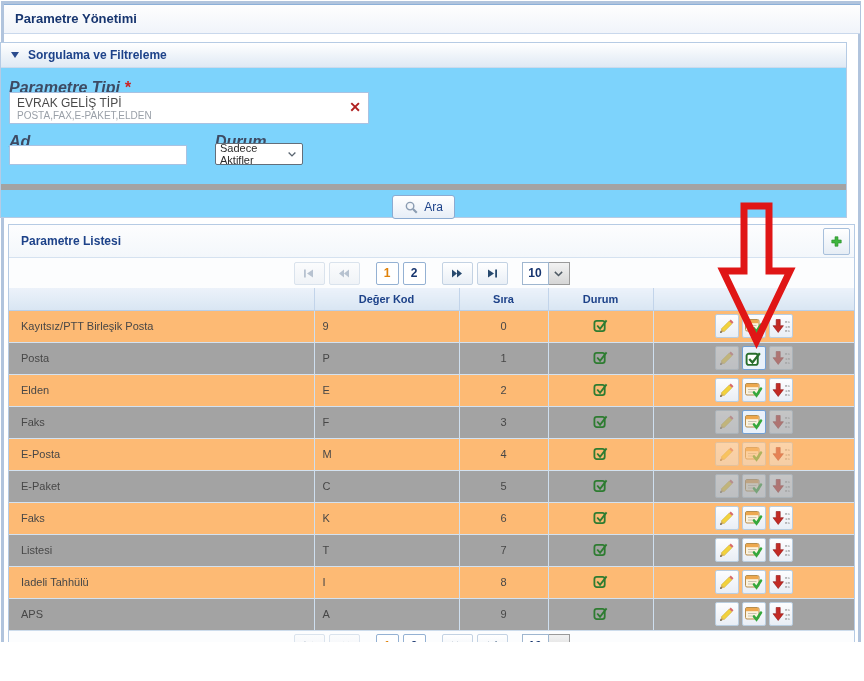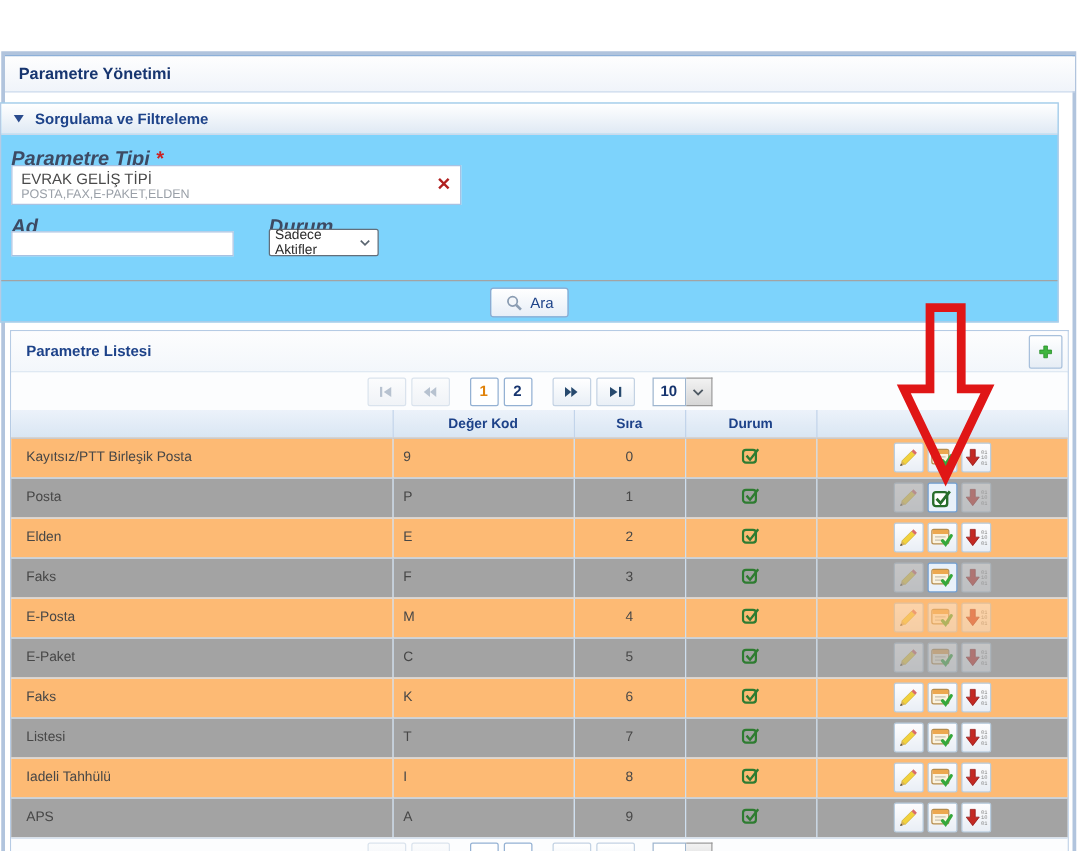--- a/index.html
+++ b/index.html
@@ -1,18 +1,18 @@
 <!DOCTYPE html>
 <html><head>
 <meta charset="utf-8">
 <style>
   html,body{margin:0;padding:0;background:#fff;}
   *{box-sizing:border-box;}
   body{font-family:"Liberation Sans",sans-serif;}
-  .canvas{position:relative;width:864px;height:642px;background:#fff;overflow:hidden;margin-top:40px;}
+  .canvas{position:relative;width:864px;height:642px;background:#fff;overflow:hidden;}
   .frame{position:absolute;left:1px;top:1px;width:860px;height:678px;border:3px solid #b1c4dd;pointer-events:none;}
 
   
   .titlebar{position:absolute;left:4px;top:4px;width:856px;height:30px;
     border-top:1px solid #8db0d8;border-bottom:1px solid #c9d8ec;
     background:linear-gradient(#fefefe,#f0f4fa);
     line-height:28px;padding-left:11px;font-size:13px;font-weight:bold;color:#17356f;}
 
   
   .filter-panel{position:absolute;left:0;top:42px;width:847px;height:176px;border:1px solid #b6cbe4;background:#7dd3fc;}
@@ -25,21 +25,21 @@
   .pt-input{position:absolute;left:8px;top:49px;width:360px;height:32px;border:1px solid #a9c2e2;background:#fff;padding:3px 12px 2px 7px;}
   .pt-val{font-size:12px;color:#4a4a4a;line-height:14px;}
   .pt-sub{font-size:10px;color:#9aa0a8;line-height:12px;}
   .clear-x{position:absolute;right:7px;top:7px;color:#b02020;font-size:14px;font-weight:bold;cursor:pointer;line-height:14px;}
   .ad-lbl{left:8px;top:90px;}
   .ad-input{position:absolute;left:8px;top:102px;width:178px;height:20px;border:1px solid #a9c2e2;font-size:11px;padding:0 4px;outline:none;}
   .durum-lbl{left:214px;top:90px;}
   .durum-select{position:absolute;left:214px;top:100px;width:88px;height:22px;border:1px solid #636e7a;border-radius:2px;
     background:#fff;font-size:11px;color:#2b2b2b;display:flex;align-items:center;padding:0 4px;cursor:pointer;}
   .durum-select .chev{margin-left:auto;color:#5a6570;display:flex;}
-  .fp-foot{position:absolute;left:0;right:0;top:141px;height:34px;border-top:1px solid #a3a3a3;display:flex;justify-content:center;align-items:flex-start;padding-top:5px;}
+  .fp-foot{position:absolute;left:0;right:0;top:141px;height:34px;border-top:6px solid #a3a3a3;display:flex;justify-content:center;align-items:flex-start;padding-top:5px;}
   .ara-btn{height:24px;min-width:63px;border:1px solid #8cabd1;border-radius:3px;background:linear-gradient(#ffffff,#e7eef7);
     display:flex;align-items:center;justify-content:center;gap:5px;font-family:inherit;font-size:12px;color:#1d4289;cursor:pointer;padding:0 10px;}
 
   
   .list-panel{position:absolute;left:8px;top:224px;width:847px;height:452px;border:1px solid #b6cbe4;border-bottom:2px solid #8aa5c8;background:#fff;}
   .lp-h{position:absolute;left:0;right:0;top:0;height:33px;border-bottom:1px solid #d5e2f0;background:linear-gradient(#fdfdfe,#f3f7fb);
     line-height:32px;padding-left:12px;font-size:12px;font-weight:bold;color:#1d4289;}
   .add-btn{position:absolute;right:4px;top:3px;width:27px;height:27px;border:1px solid #a8c0dc;border-radius:2px;
     background:linear-gradient(#ffffff,#e6edf5);display:flex;align-items:center;justify-content:center;cursor:pointer;}
 

